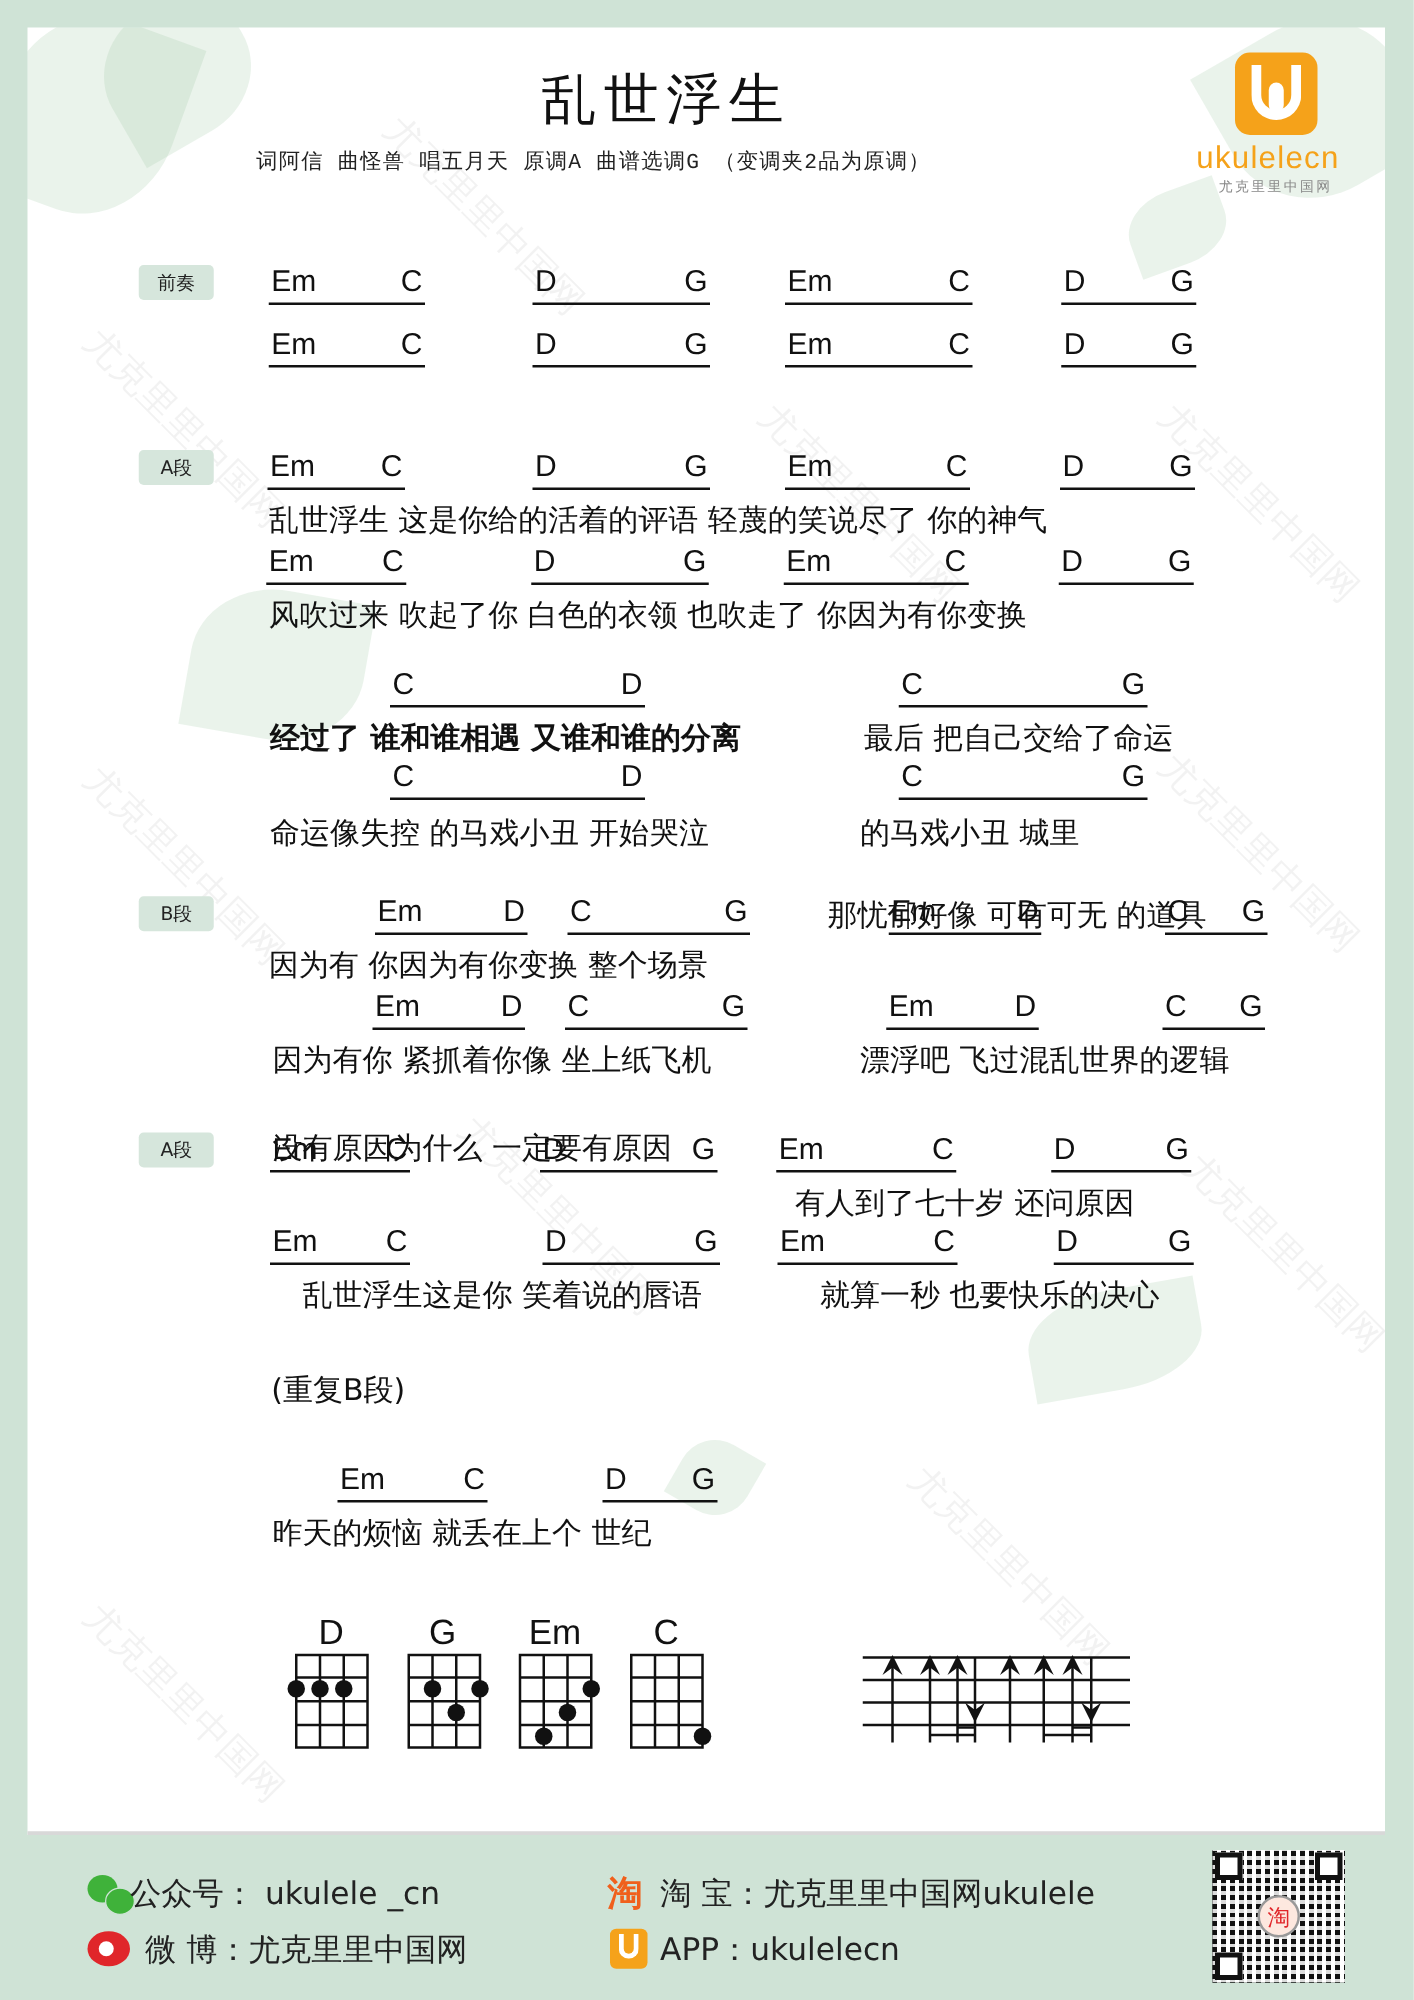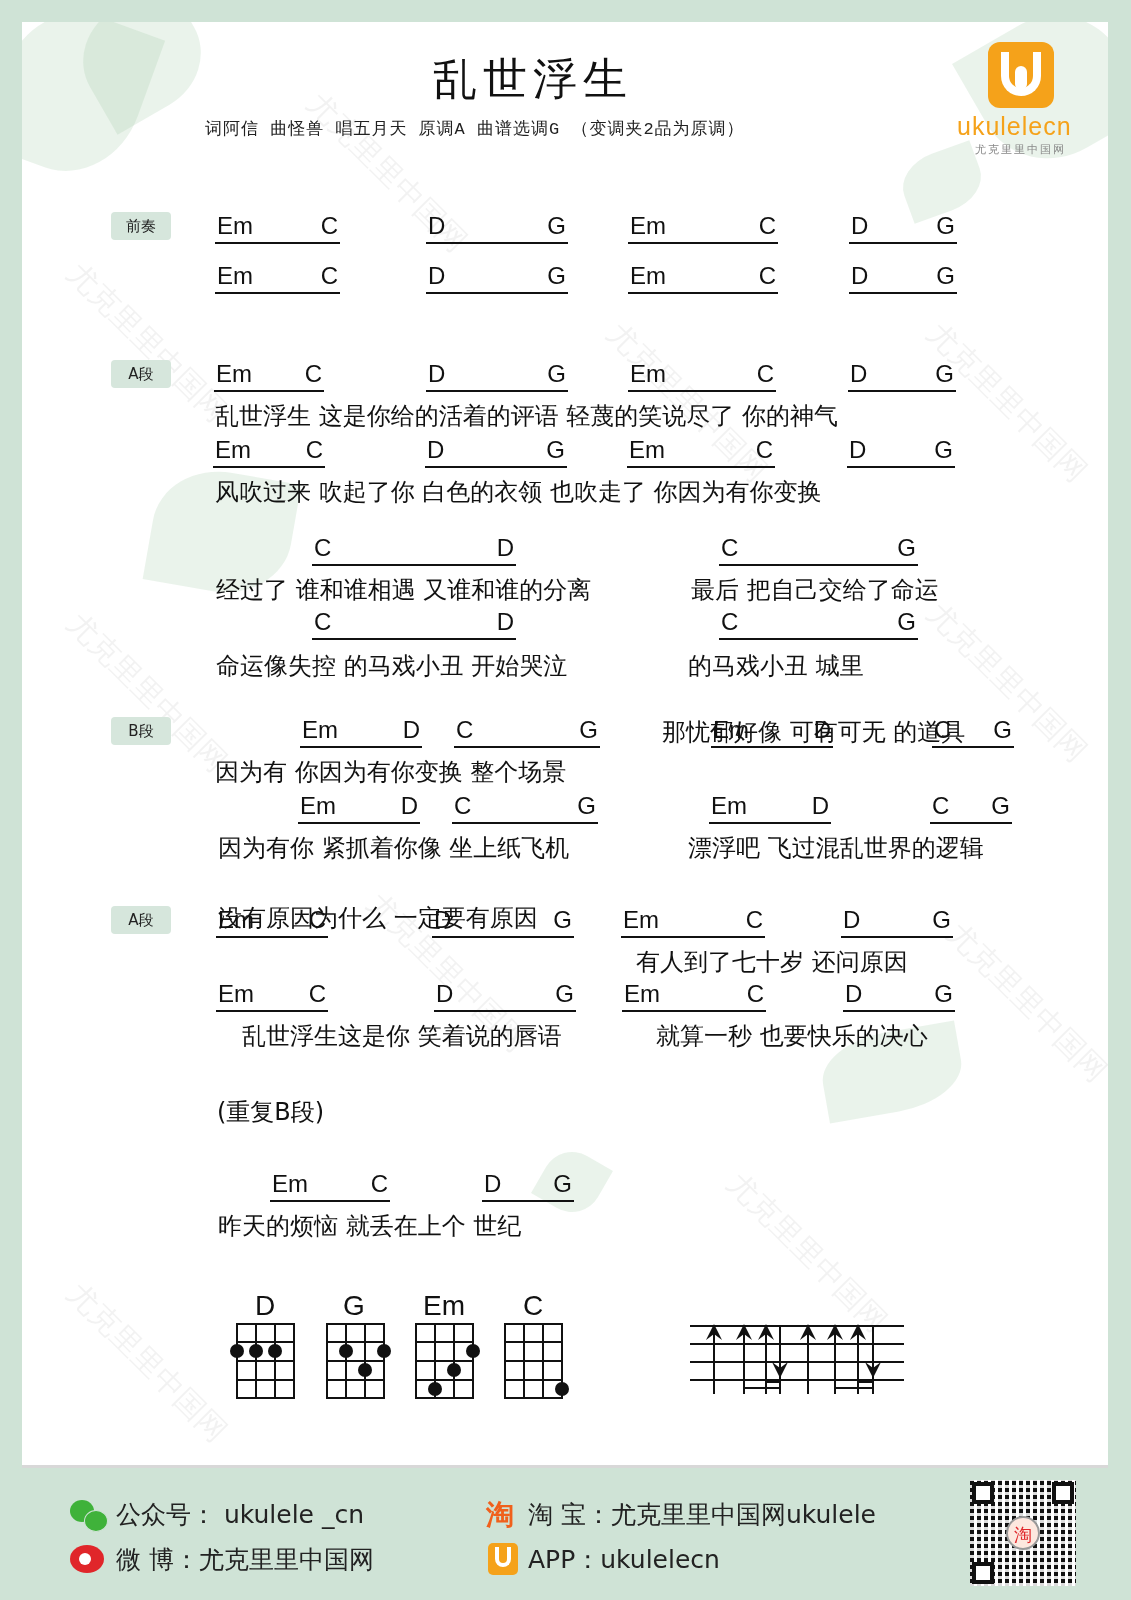--- a/index.html
+++ b/index.html
@@ -129,21 +129,21 @@
 <div class="lyric" style="left:215px;top:476px;">风吹过来 吹起了你 白色的衣领    也吹走了 你因为有你变换</div>
 
 <div class="chord" style="left:312px;top:534px;width:204px;">
     <span class="a">C</span>
     <span class="b">D</span>
   </div>
 <div class="chord" style="left:719px;top:534px;width:199px;">
     <span class="a">C</span>
     <span class="b">G</span>
   </div>
-<div class="lyric" style="left:216px;top:574px;">经过了 谁和谁相遇 又谁和谁的分离</div>
+<div class="lyric" style="left:216px;top:574px;font-weight:bold;">经过了 谁和谁相遇 又谁和谁的分离</div>
 <div class="lyric" style="left:691px;top:574px;">最后 把自己交给了命运</div>
 
 <div class="chord" style="left:312px;top:608px;width:204px;">
     <span class="a">C</span>
     <span class="b">D</span>
   </div>
 <div class="chord" style="left:719px;top:608px;width:199px;">
     <span class="a">C</span>
     <span class="b">G</span>
   </div>
@@ -315,21 +315,21 @@
     <polygon points="145,4 137,20 145,14 153,20"></polygon>
     <polygon points="168,4 160,20 168,14 176,20"></polygon>
     <polygon points="183,58 175,42 183,48 191,42"></polygon>
   </g>
 </svg>
 
 <div style="position:absolute;left:70px;top:1500px;width:38px;height:32px;">
   <div style="position:absolute;left:0;top:0;width:24px;height:22px;border-radius:50%;background:#3fb23a;"></div>
   <div style="position:absolute;left:14px;top:10px;width:22px;height:20px;border-radius:50%;background:#3fb23a;border:1px solid #cfe3d6;"></div>
 </div>
-<div class="footer-line" style="left:116px;top:1498px;">公众号：  ukulele _cn</div>
+<div class="footer-line" style="left:104px;top:1498px;">公众号：  ukulele _cn</div>
 
 <div style="position:absolute;left:70px;top:1545px;width:34px;height:28px;border-radius:50%;background:#e0262a;">
   <div style="position:absolute;left:9px;top:8px;width:12px;height:12px;border-radius:50%;background:#fff;"></div>
 </div>
 <div class="footer-line" style="left:116px;top:1543px;">微    博：尤克里里中国网</div>
 
 <div style="position:absolute;left:486px;top:1496px;font-size:28px;font-weight:bold;color:#f0601c;">淘</div>
 <div class="footer-line" style="left:528px;top:1498px;">淘    宝：尤克里里中国网ukulele</div>
 
 <div style="position:absolute;left:488px;top:1543px;width:30px;height:32px;background:#f5a21a;border-radius:5px;">

